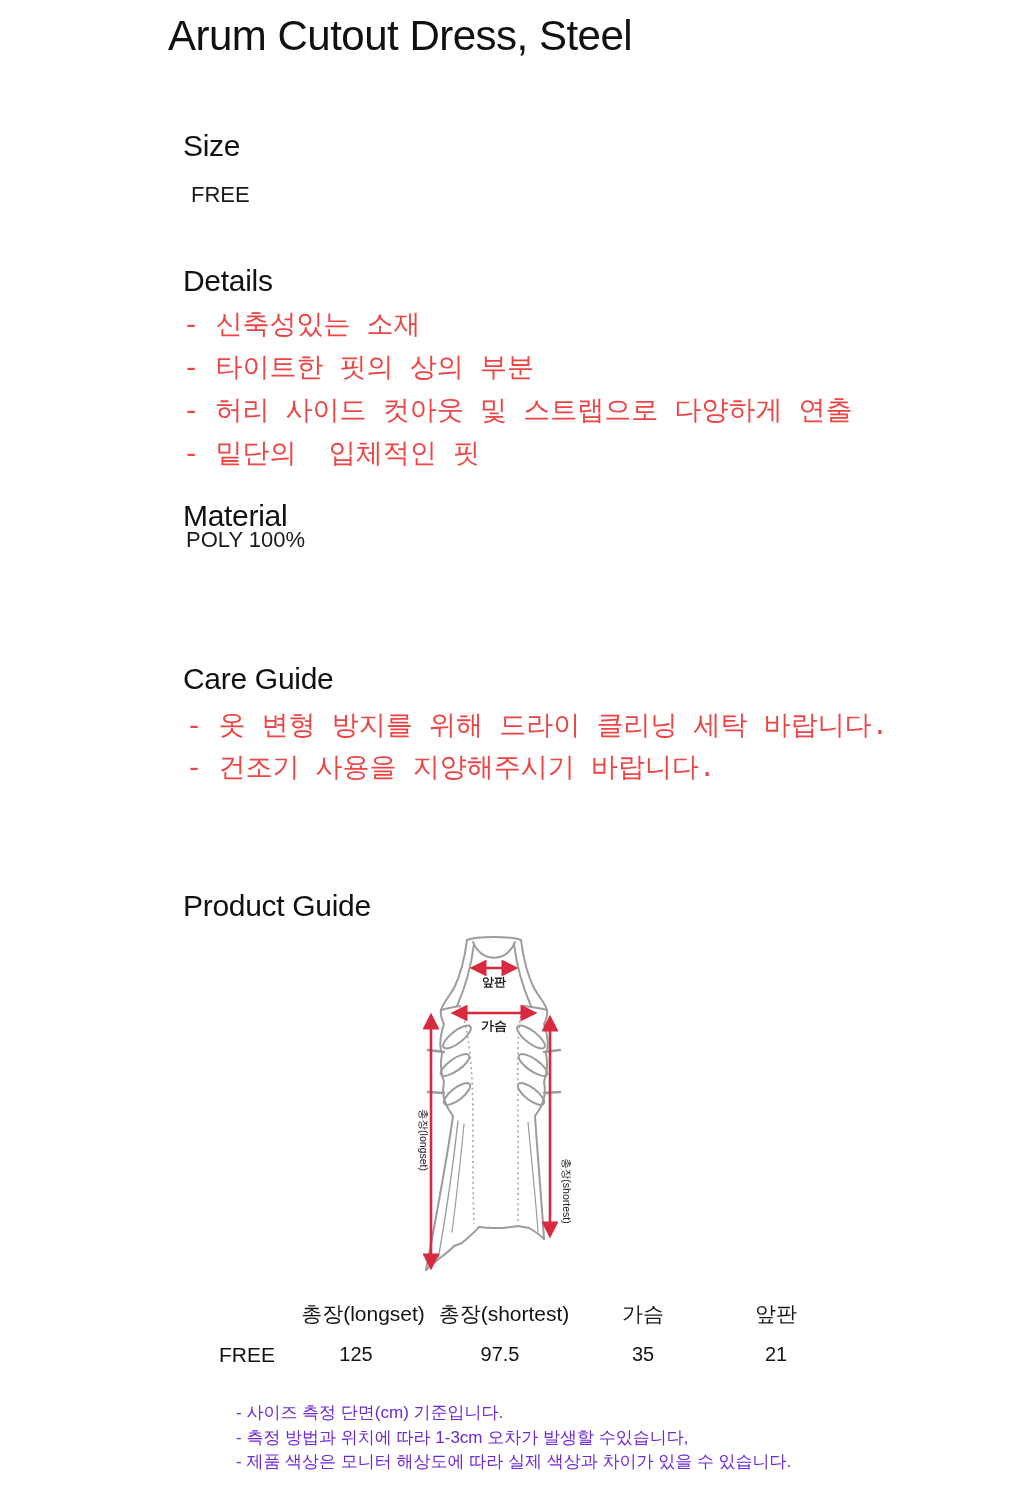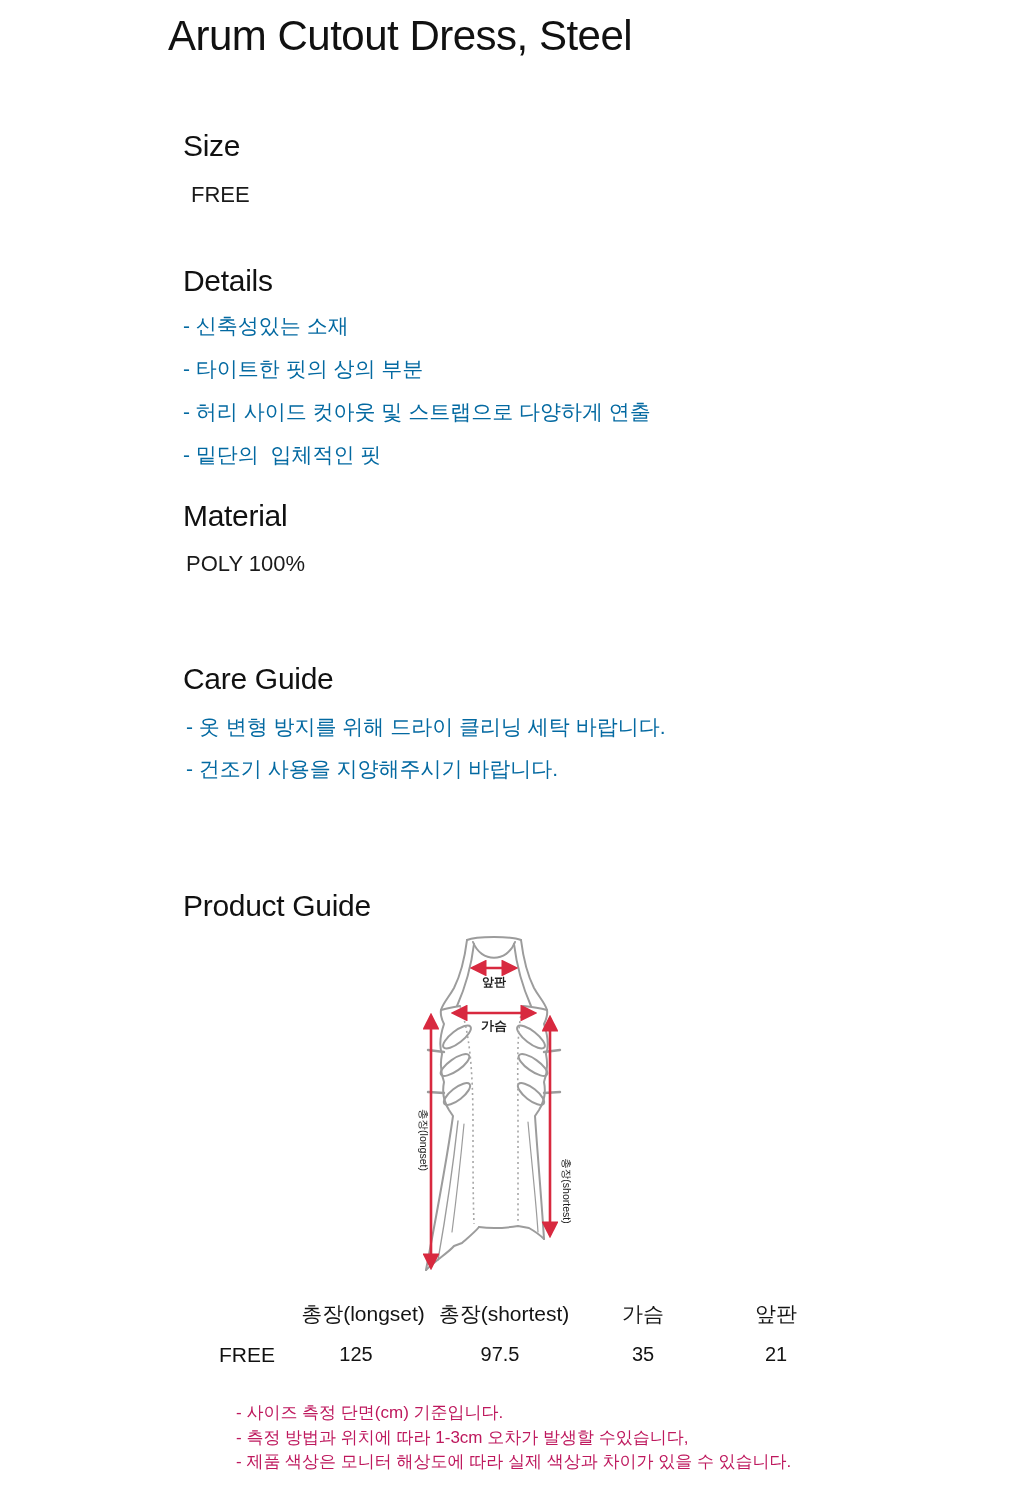--- a/index.html
+++ b/index.html
@@ -12,32 +12,32 @@
   .abs { position:absolute; }
   .title { left:168px; top:12px; font-size:42px; font-weight:400; letter-spacing:-0.5px; }
   .h2 { font-size:30px; font-weight:400; letter-spacing:-0.3px; }
   .h2.size    { left:183px; top:129px; }
   .h2.details { left:183px; top:264px; }
   .h2.material{ left:183px; top:499px; }
   .h2.care    { left:183px; top:662px; }
   .h2.product { left:183px; top:889px; }
   .value { font-size:22px; color:#1a1a1a; }
   .size-value { left:191px; top:182px; }
-  .material-value { left:186px; top:551px; }
+  .material-value { left:186px; top:527px; }
   .bullet-list { display:flex; flex-direction:column; }
   .details-list { left:183px; top:315px; gap:21px; }
   .care-list { left:186px; top:716px; gap:20px; }
-  .bullet-list div { font-size:21px; line-height:22px; color:#0369a1; white-space:pre-wrap; }
+  .bullet-list div { font-size:27px; line-height:22px; color:#ef4444; white-space:pre-wrap;font-family:Liberation Mono, monospace; }
   .diagram { left:378px; top:926px; width:250px; height:360px; }
   .thc { position:absolute; transform:translateX(-50%); white-space:nowrap; }
   .th { top:1300px; font-size:21px; color:#141414; }
   .td { top:1343px; font-size:20px; color:#141414; }
   .row-label { top:1343px; font-size:21px; }
   .notes { left:236px; top:1401px; display:flex; flex-direction:column; }
-  .notes div { font-size:17px; line-height:24.5px; color:#be185d; white-space:pre-wrap; }
+  .notes div { font-size:17px; line-height:24.5px; color:#6d28d9; white-space:pre-wrap; }
 </style>
 </head>
 <body>
 
 <div class="abs title">Arum Cutout Dress, Steel</div>
 
 <div class="abs h2 size">Size</div>
 <div class="abs value size-value">FREE</div>
 
 <div class="abs h2 details">Details</div>

